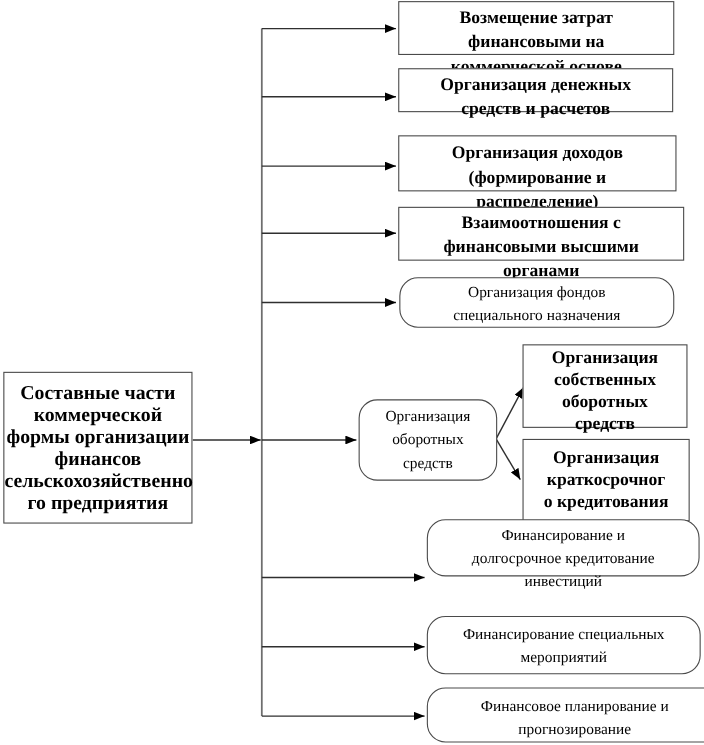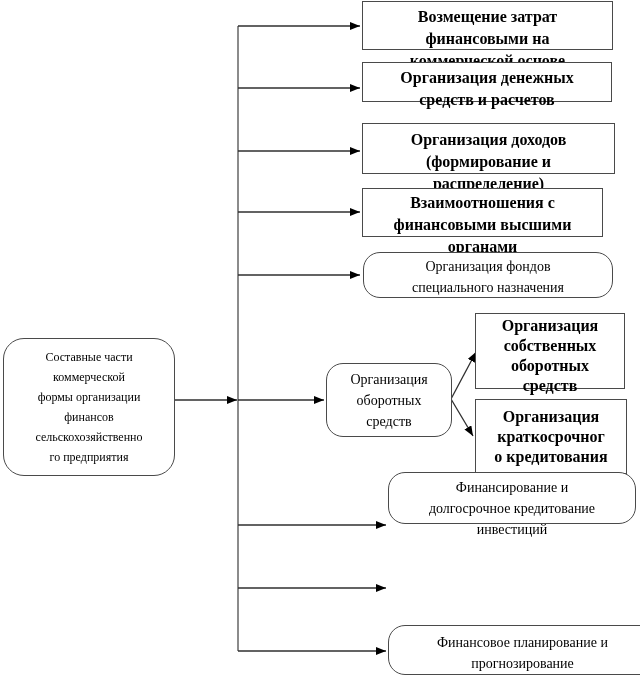--- a/index.html
+++ b/index.html
@@ -30,28 +30,28 @@
     box-sizing: border-box;
     text-align: center;
     white-space: pre-line;
     overflow: visible;
   }
   
   .t-bold-lg { font-weight: bold; font-size: 16px; line-height: 22px; }
   .t-bold-md { font-weight: bold; font-size: 16px; line-height: 20px; }
   
   .t-reg     { font-weight: normal; font-size: 14px; line-height: 21px; border-radius: 17px; }
-  .t-reg-sm  { font-weight: normal; font-size: 12px; line-height: 20px; border-radius: 21px; }
+  .t-reg-sm  { font-weight: bold; font-size: 18px; line-height: 20px; }
 
   
   #node-root                { left: 3px;   top: 338px; width: 172px; height: 138px; padding-top: 8px; }
   #node-top1                { left: 362px; top: 1px;   width: 251px; height: 49px;  padding-top: 4px; }
   #node-top2                { left: 362px; top: 62px;  width: 250px; height: 40px;  padding-top: 4px; }
   #node-top3                { left: 362px; top: 123px; width: 253px; height: 51px;  padding-top: 5px; text-align: center; }
-  #node-top4                { left: 362px; top: 188px; width: 241px; height: 49px;  padding-top: 3px; }
+  #node-top4                { left: 362px; top: 188px; width: 260px; height: 49px;  padding-top: 3px; }
   #node-top5                { left: 363px; top: 252px; width: 250px; height: 46px;  padding-top: 3px; }
   #node-mid                 { left: 326px; top: 363px; width: 126px; height: 74px;  padding-top: 5px; }
   #node-child1              { left: 475px; top: 313px; width: 150px; height: 76px;  padding-top: 2px; }
   #node-child2              { left: 475px; top: 399px; width: 152px; height: 75px;  padding-top: 7px; }
   #node-bot1                { left: 388px; top: 472px; width: 248px; height: 52px;  padding-top: 4px; }
   #node-bot2                { left: 388px; top: 560px; width: 249px; height: 53px;  padding-top: 6px; }
   #node-bot3                { left: 388px; top: 625px; width: 269px; height: 50px;  padding-top: 6px; }
 </style>
 </head>
 <body>
@@ -105,20 +105,22 @@
   <div class="node t-bold-md" id="node-child2">Организация
 краткосрочног
 о кредитования</div>
   <div class="node t-reg" id="node-mid">Организация
 оборотных
 средств</div>
 
   <div class="node t-reg" id="node-bot1">Финансирование и
 долгосрочное кредитование
 инвестиций</div>
+  <div class="node t-reg" id="node-bot2">Финансирование специальных
+мероприятий</div>
   <div class="node t-reg" id="node-bot3">Финансовое планирование и
 прогнозирование</div>
 
   <div class="node t-reg-sm" id="node-root">Составные части
 коммерческой
 формы организации
 финансов
 сельскохозяйственно
 го предприятия</div>
 

